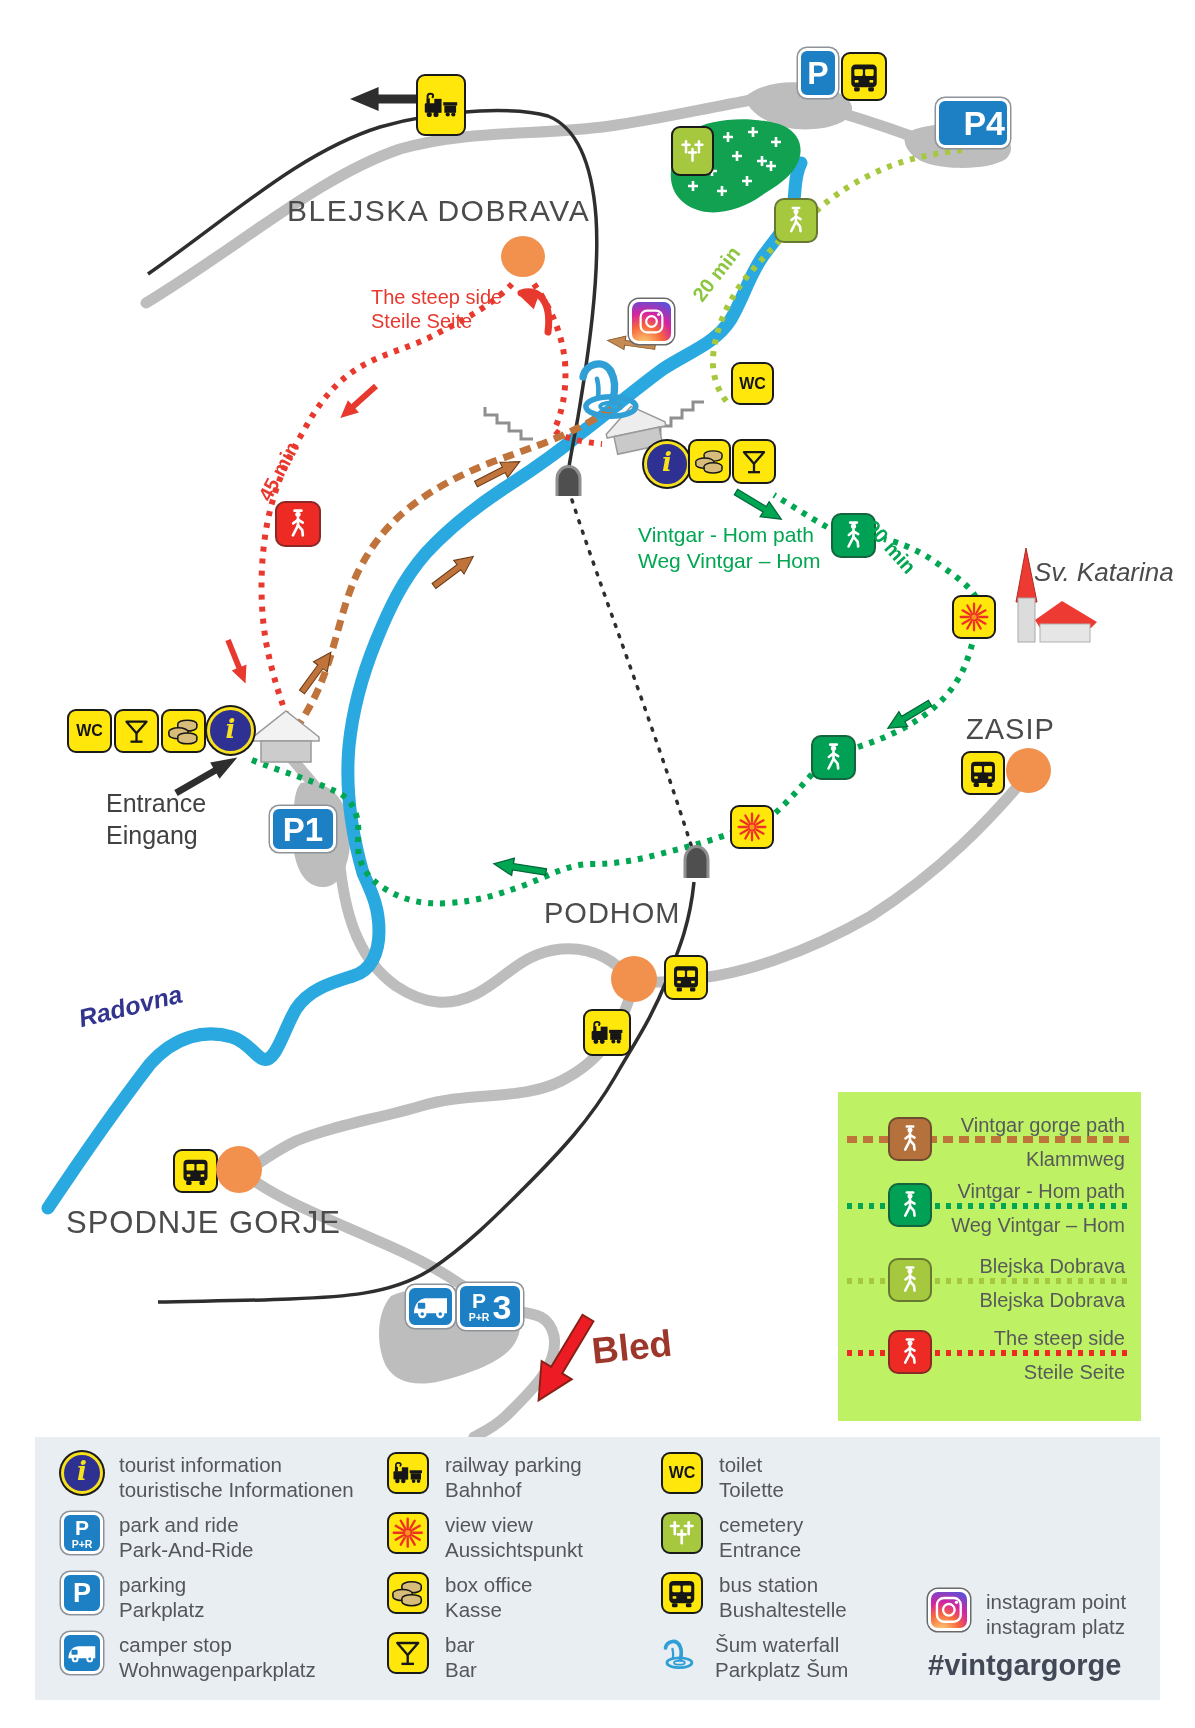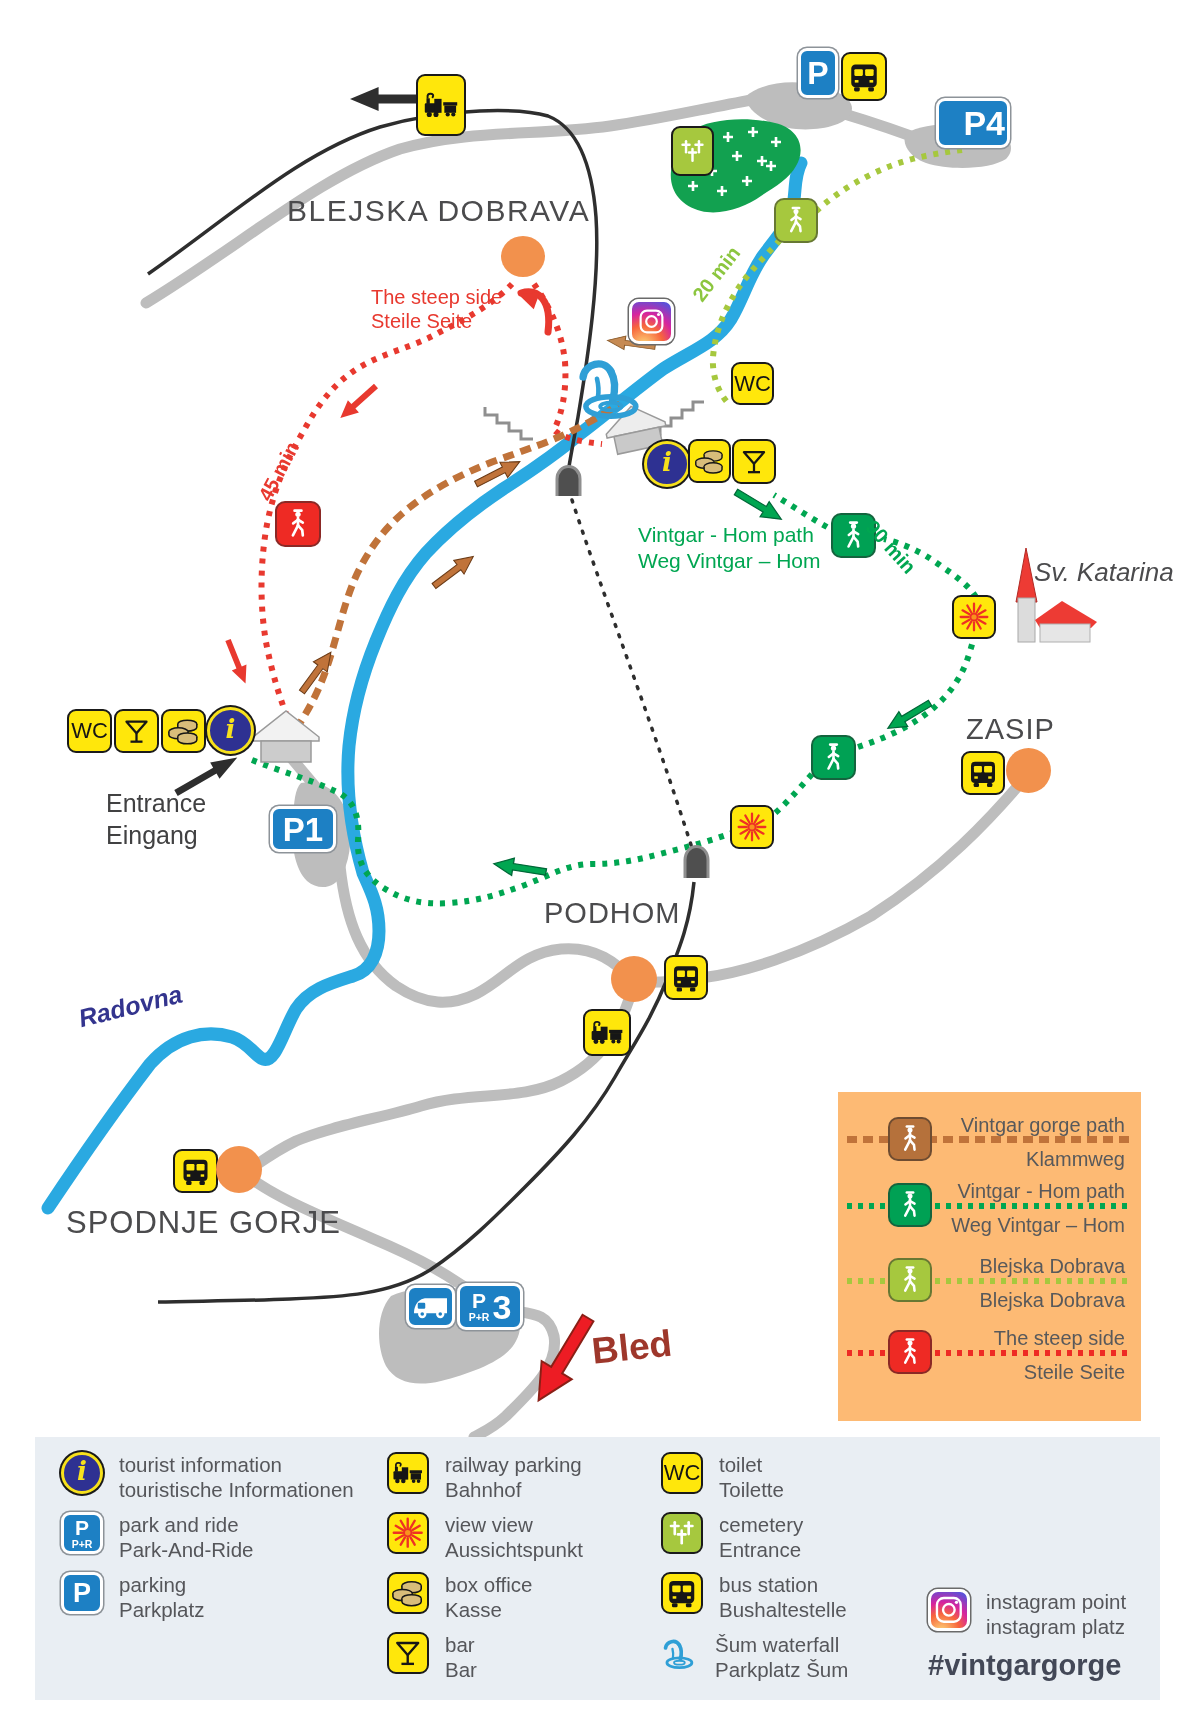--- a/index.html
+++ b/index.html
@@ -15,31 +15,31 @@
   .mktxt{font-weight:bold;color:#fff;line-height:1;}
   .orange{background:#f2914d;border-radius:50%;}
   .badge{border-radius:10px;border:2px solid rgba(40,40,40,.5);padding:4px;}
   .b-brown{background:#b5713b}.b-green{background:#00a154}.b-lime{background:#a6c83e}.b-red{background:#ee2a24}
   .iconinfo{border-radius:50%;background:#2e3192;border:3px solid #f7e11c;box-shadow:0 0 0 2px #1a1a1a;}
   .i{font-family:"DejaVu Serif",serif;font-style:italic;font-weight:bold;color:#f7e11c;
      font-size:26px;line-height:1;display:block;transform:translateY(-2px);}
   .insta{border-radius:10px;border:3px solid #fff;box-shadow:0 0 0 1.5px #6a6a6a;padding:5px;
      background:radial-gradient(circle at 30% 110%,#fdd87a 0%,#f7653c 38%,#d6249f 62%,#5b51d8 92%);}
   .wfall{padding:0;}
-  .wctxt{font-weight:normal;font-size:22px;color:#151515;}
+  .wctxt{font-weight:bold;font-size:16px;color:#151515;}
   .prwrap{display:flex;flex-direction:column;align-items:center;line-height:1;color:#fff;font-weight:bold;}
   .prp{font-size:21px}.prr{font-size:10.5px;margin-top:1px}
   .pbig{font-size:27px;font-weight:bold;color:#fff;}
   .p3sign{padding:2px 5px;}
   .p3l{display:flex;flex-direction:column;align-items:center;line-height:1;color:#fff;font-weight:bold;margin-right:3px;}
   .p3p{font-size:21px}.p3r{font-size:10.5px;margin-top:1px}
   .p3n{font-size:34px;color:#fff;font-weight:bold;line-height:1;}
   .maplabel{position:absolute;white-space:nowrap;color:#4b4b4d;line-height:1.1;}
   
-  .pathlegend{position:absolute;left:838px;top:1092px;width:303px;height:329px;background:#fdba74;}
+  .pathlegend{position:absolute;left:838px;top:1092px;width:303px;height:329px;background:#bef264;}
   .plrow{position:absolute;left:0;width:100%;height:46px;}
   .plline{position:absolute;left:9px;right:9px;top:20px;height:6px;}
   .plline.brown{background:repeating-linear-gradient(90deg,#c0733a 0 10px,transparent 10px 16px);height:7px;top:19px;}
   .plline.green{background:repeating-linear-gradient(90deg,#00a651 0 5px,transparent 5px 11px);}
   .plline.lime{background:repeating-linear-gradient(90deg,#a6c83e 0 5px,transparent 5px 11px);}
   .plline.red{background:repeating-linear-gradient(90deg,#ee2a24 0 5px,transparent 5px 11px);}
   .plbadge{position:absolute;left:50px;top:0;width:44px;height:44px;border-radius:10px;
      border:2px solid rgba(40,40,40,.5);padding:4px;box-sizing:border-box;display:flex;
      align-items:center;justify-content:center;}
   .plbadge svg{width:100%;height:100%;}
@@ -569,20 +569,36 @@
     </div>
     <div class="bitem" style="left:26px;top:135px">
       <span class="licon b">
           <span class="pbig">P</span>
         </span>
       <div class="bt">
           <div>parking</div>
           <div>Parkplatz</div>
         </div>
     </div>
+    <div class="bitem" style="left:26px;top:195px">
+      <span class="licon b">
+          <svg viewBox="0 0 26 20">
+            <path d="M24 4.5 H10.5 C7 4.5 4.5 6.2 3 9.5 C2.2 11.2 2 13 2 14.5 H24 Z" fill="#fff"></path>
+            <rect x="4.5" y="7.5" width="5" height="4" rx="0.8" fill="#1d80c4"></rect>
+            <circle cx="7.5" cy="15" r="2.8" fill="#fff"></circle>
+            <circle cx="7.5" cy="15" r="1.2" fill="#1d80c4"></circle>
+            <circle cx="19.5" cy="15" r="2.8" fill="#fff"></circle>
+            <circle cx="19.5" cy="15" r="1.2" fill="#1d80c4"></circle>
+          </svg>
+        </span>
+      <div class="bt">
+          <div>camper stop</div>
+          <div>Wohnwagenparkplatz</div>
+        </div>
+    </div>
     <div class="bitem" style="left:352px;top:15px">
       <span class="licon y">
           <svg viewBox="0 0 34 26">
             <g fill="#161616">
               <rect x="2.5" y="11.5" width="13" height="8.5" rx="1"></rect>
               <rect x="11" y="7.5" width="6.5" height="12.5"></rect>
               <rect x="4" y="7" width="3" height="5"></rect>
               <circle cx="6.5" cy="21.5" r="2.3"></circle>
               <circle cx="12.5" cy="21.5" r="2.3"></circle>
               <rect x="19" y="10.5" width="12.5" height="3"></rect>

